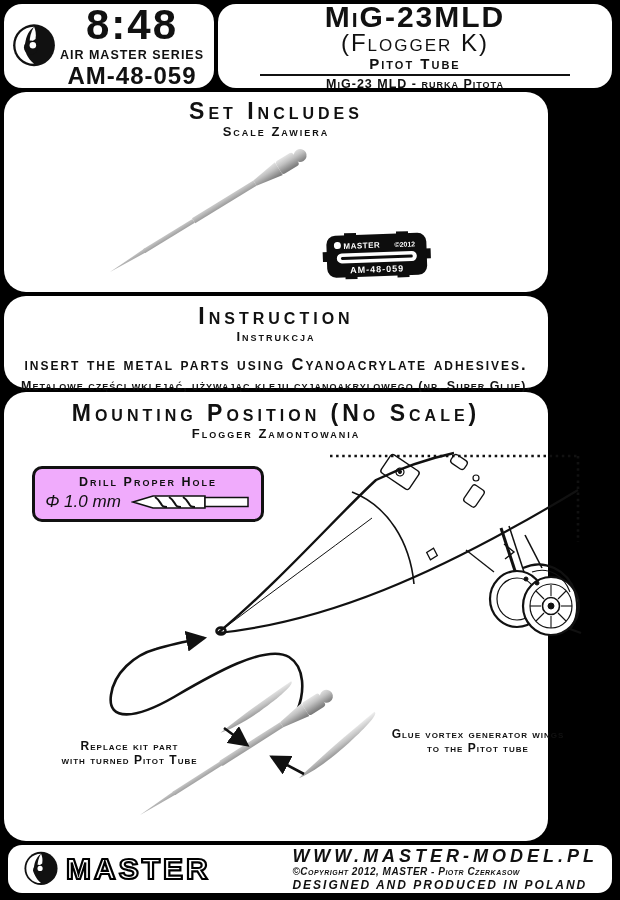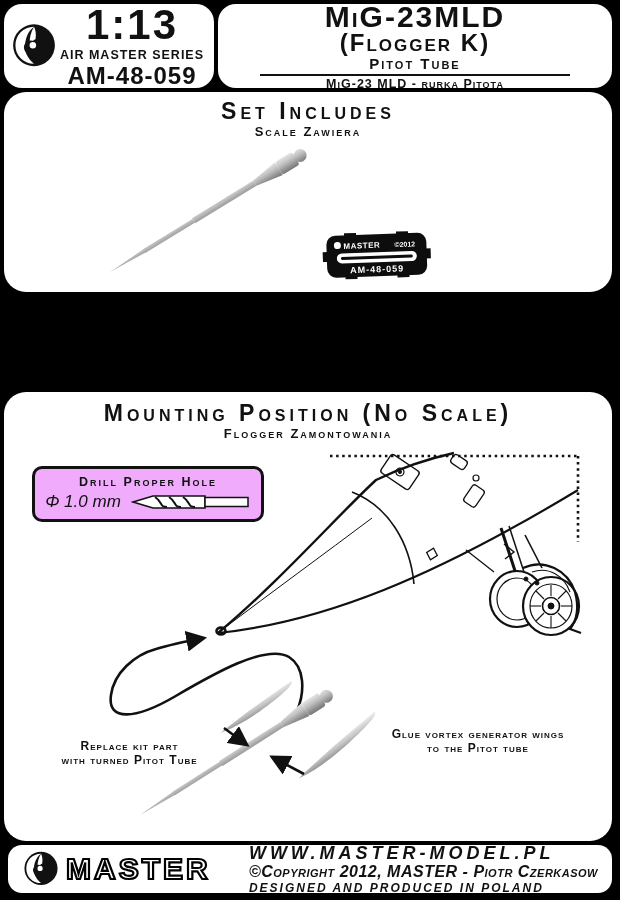--- a/index.html
+++ b/index.html
@@ -12,27 +12,27 @@
   .hdr-left{left:4px;top:4px;width:210px;height:84px;border-radius:18px;
             display:flex;align-items:center;padding:4px 8px 4px 6px;box-sizing:border-box;}
   .hdr-left .txt{flex:1;display:flex;flex-direction:column;align-items:center;line-height:1;}
   .scale-num{font-size:42px;font-weight:bold;letter-spacing:2px;}
   .series{font-size:12.5px;font-weight:bold;letter-spacing:1px;margin-top:3px;white-space:nowrap;}
   .code{font-size:24px;font-weight:bold;letter-spacing:1px;margin-top:2px;}
   .hdr-right{left:218px;top:4px;width:394px;height:84px;border-radius:18px;
              display:flex;flex-direction:column;align-items:center;justify-content:center;
              padding-top:2px;box-sizing:border-box;overflow:hidden;}
   .mig-title{font-size:30px;line-height:28px;font-weight:bold;letter-spacing:2px;}
-  .mig-variant{font-size:24px;line-height:24px;font-weight:bold;letter-spacing:2px;}
+  .mig-variant{font-size:24px;line-height:24px;font-weight:normal;letter-spacing:2px;}
   .mig-part{font-size:15px;line-height:15px;font-weight:bold;letter-spacing:2px;margin-top:1px;}
   .hdr-rule{width:310px;border-top:2px solid #111;margin:3px 0 2px 0;}
   .mig-pl{font-size:12.5px;line-height:13px;font-weight:bold;letter-spacing:1px;}
 
   
-  .panel{left:4px;width:608px;border-radius:22px;box-sizing:border-box;}
+  .panel{left:4px;width:544px;border-radius:22px;box-sizing:border-box;}
   .p-set{top:92px;height:200px;}
   .p-ins{top:296px;height:92px;}
   .p-mnt{top:392px;height:449px;}
   .sec-title{font-size:23px;line-height:25px;font-weight:bold;letter-spacing:4px;text-align:center;}
   .sec-sub{font-size:13px;line-height:14px;font-weight:bold;letter-spacing:2px;text-align:center;margin-top:1px;}
   .p-set .sec-title{padding-top:7px;}
   .p-ins .sec-title{padding-top:8px;}
   .p-mnt .sec-title{padding-top:9px;}
   .ins-en{font-size:16.5px;font-weight:bold;letter-spacing:2px;text-align:center;margin-top:11px;white-space:nowrap;}
   .ins-pl{font-size:12.5px;font-weight:bold;letter-spacing:1px;text-align:center;margin-top:5px;white-space:nowrap;}
@@ -52,38 +52,38 @@
   .lbl-glue{left:358px;top:336px;width:232px;}
 
   
   .footer-box{left:8px;top:845px;width:604px;height:48px;border-radius:14px;
               display:flex;align-items:center;padding:0 14px;box-sizing:border-box;}
   .brand-text{font-size:30px;font-weight:bold;letter-spacing:3px;color:#fff;
               -webkit-text-stroke:2.2px #000;margin-left:6px;
               text-shadow:0 0 1px #000,0 0 1px #000;}
   .footer-right{margin-left:auto;display:flex;flex-direction:column;line-height:1;font-style:italic;}
   .site{font-size:18px;font-weight:bold;letter-spacing:4px;white-space:nowrap;}
-  .copyr{font-size:16px;font-weight:bold;letter-spacing:0.5px;margin-top:2px;white-space:nowrap;}
+  .copyr{font-size:10px;font-weight:bold;letter-spacing:0.5px;margin-top:2px;white-space:nowrap;}
   .origin{font-size:12px;font-weight:bold;letter-spacing:2px;margin-top:2px;white-space:nowrap;}
 </style>
 </head>
 <body>
 
 <div class="page">
 
   <div class="box hdr-left">
     <svg width="48" height="62" viewBox="0 0 62 62">
       <circle cx="31" cy="30" r="27" fill="#111"></circle>
       <path d="M 31,6 C 17,6 7,17 7,30 C 7,43 17,54 31,54 C 22,46 18.5,38 19.5,29 C 20.5,17.5 25,10.5 31,6 Z" fill="#fff"></path>
       <path d="M 31,6 C 27,13 25,20 25.5,27 L 33,22 C 34,15 33,10 31,6 Z" fill="#fff"></path>
       <circle cx="27" cy="33" r="9" fill="#111"></circle>
       <circle cx="29.5" cy="30" r="4.2" fill="#fff"></circle>
     </svg>
     <div class="txt">
-      <div class="scale-num">1:13</div>
+      <div class="scale-num">8:48</div>
       <div class="series">AIR MASTER SERIES</div>
       <div class="code">AM-48-059</div>
     </div>
   </div>
 
   <div class="box hdr-right">
     <div class="mig-title sc">MiG-23MLD</div>
     <div class="mig-variant sc">(Flogger K)</div>
     <div class="mig-part sc">Pitot Tube</div>
     <div class="hdr-rule"></div>
@@ -123,20 +123,26 @@
         <circle cx="11" cy="12" r="3.5" fill="#fff"></circle>
         <text x="17" y="15.5" font-size="8" font-weight="bold" fill="#fff" letter-spacing="0.5">MASTER</text>
         <text x="68" y="15.5" font-size="7" font-weight="bold" fill="#fff">©2012</text>
         <rect x="10" y="20" width="80" height="10" rx="5" fill="#fff"></rect>
         <rect x="14" y="23.5" width="72" height="3" rx="1.5" fill="#0d0d0d"></rect>
         <text x="50" y="40" font-size="9" font-weight="bold" fill="#fff" text-anchor="middle" letter-spacing="1">AM-48-059</text>
       </g>
     </svg>
   </div>
 
+  <div class="box panel p-ins">
+    <div class="sec-title sc">Instruction</div>
+    <div class="sec-sub sc">Instrukcja</div>
+    <div class="ins-en sc">insert the metal parts using Cyanoacrylate adhesives.</div>
+    <div class="ins-pl sc">Metalowe części wklejać, używając kleju cyjanoakrylowego (np. Super Glue).</div>
+  </div>
 
   <div class="box panel p-mnt">
     <div class="sec-title sc">Mounting Position (No Scale)</div>
     <div class="sec-sub sc">Flogger Zamontowania</div>
 
     <svg class="diagram" style="height:449px;" viewBox="0 0 612 449">
       <defs>
         <linearGradient id="met2" x1="0" y1="-9" x2="0" y2="9" gradientUnits="userSpaceOnUse">
           <stop offset="0" stop-color="#ededed"></stop>
             <stop offset="0.4" stop-color="#c2c2c2"></stop>

